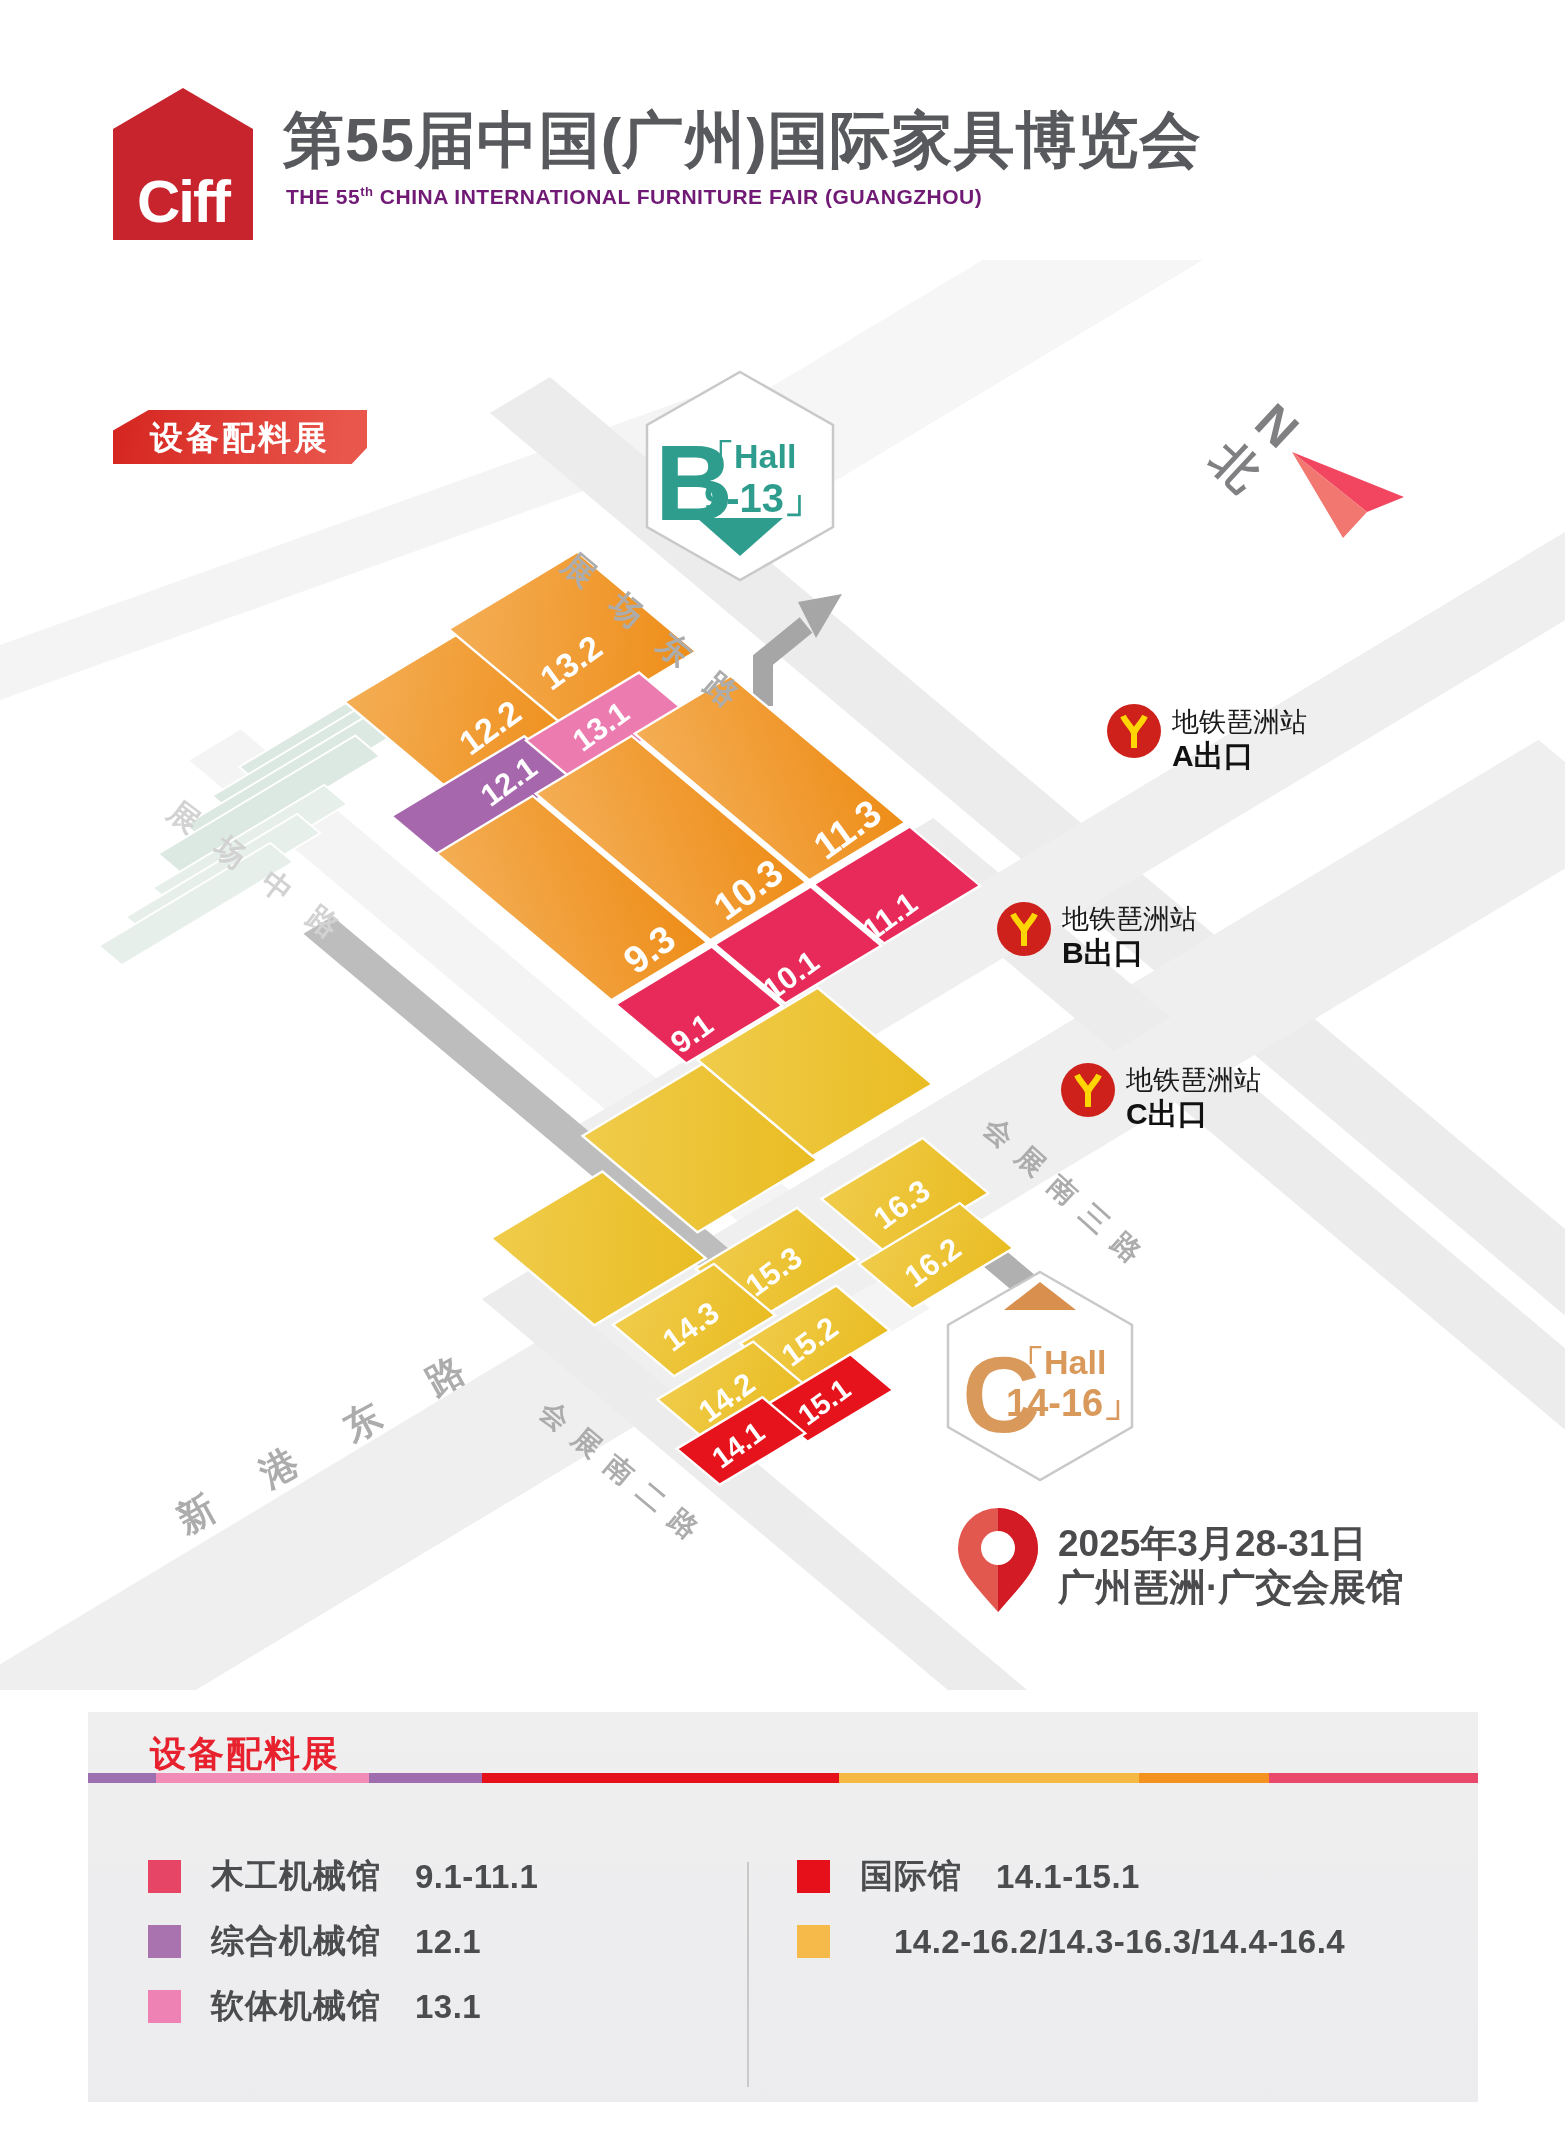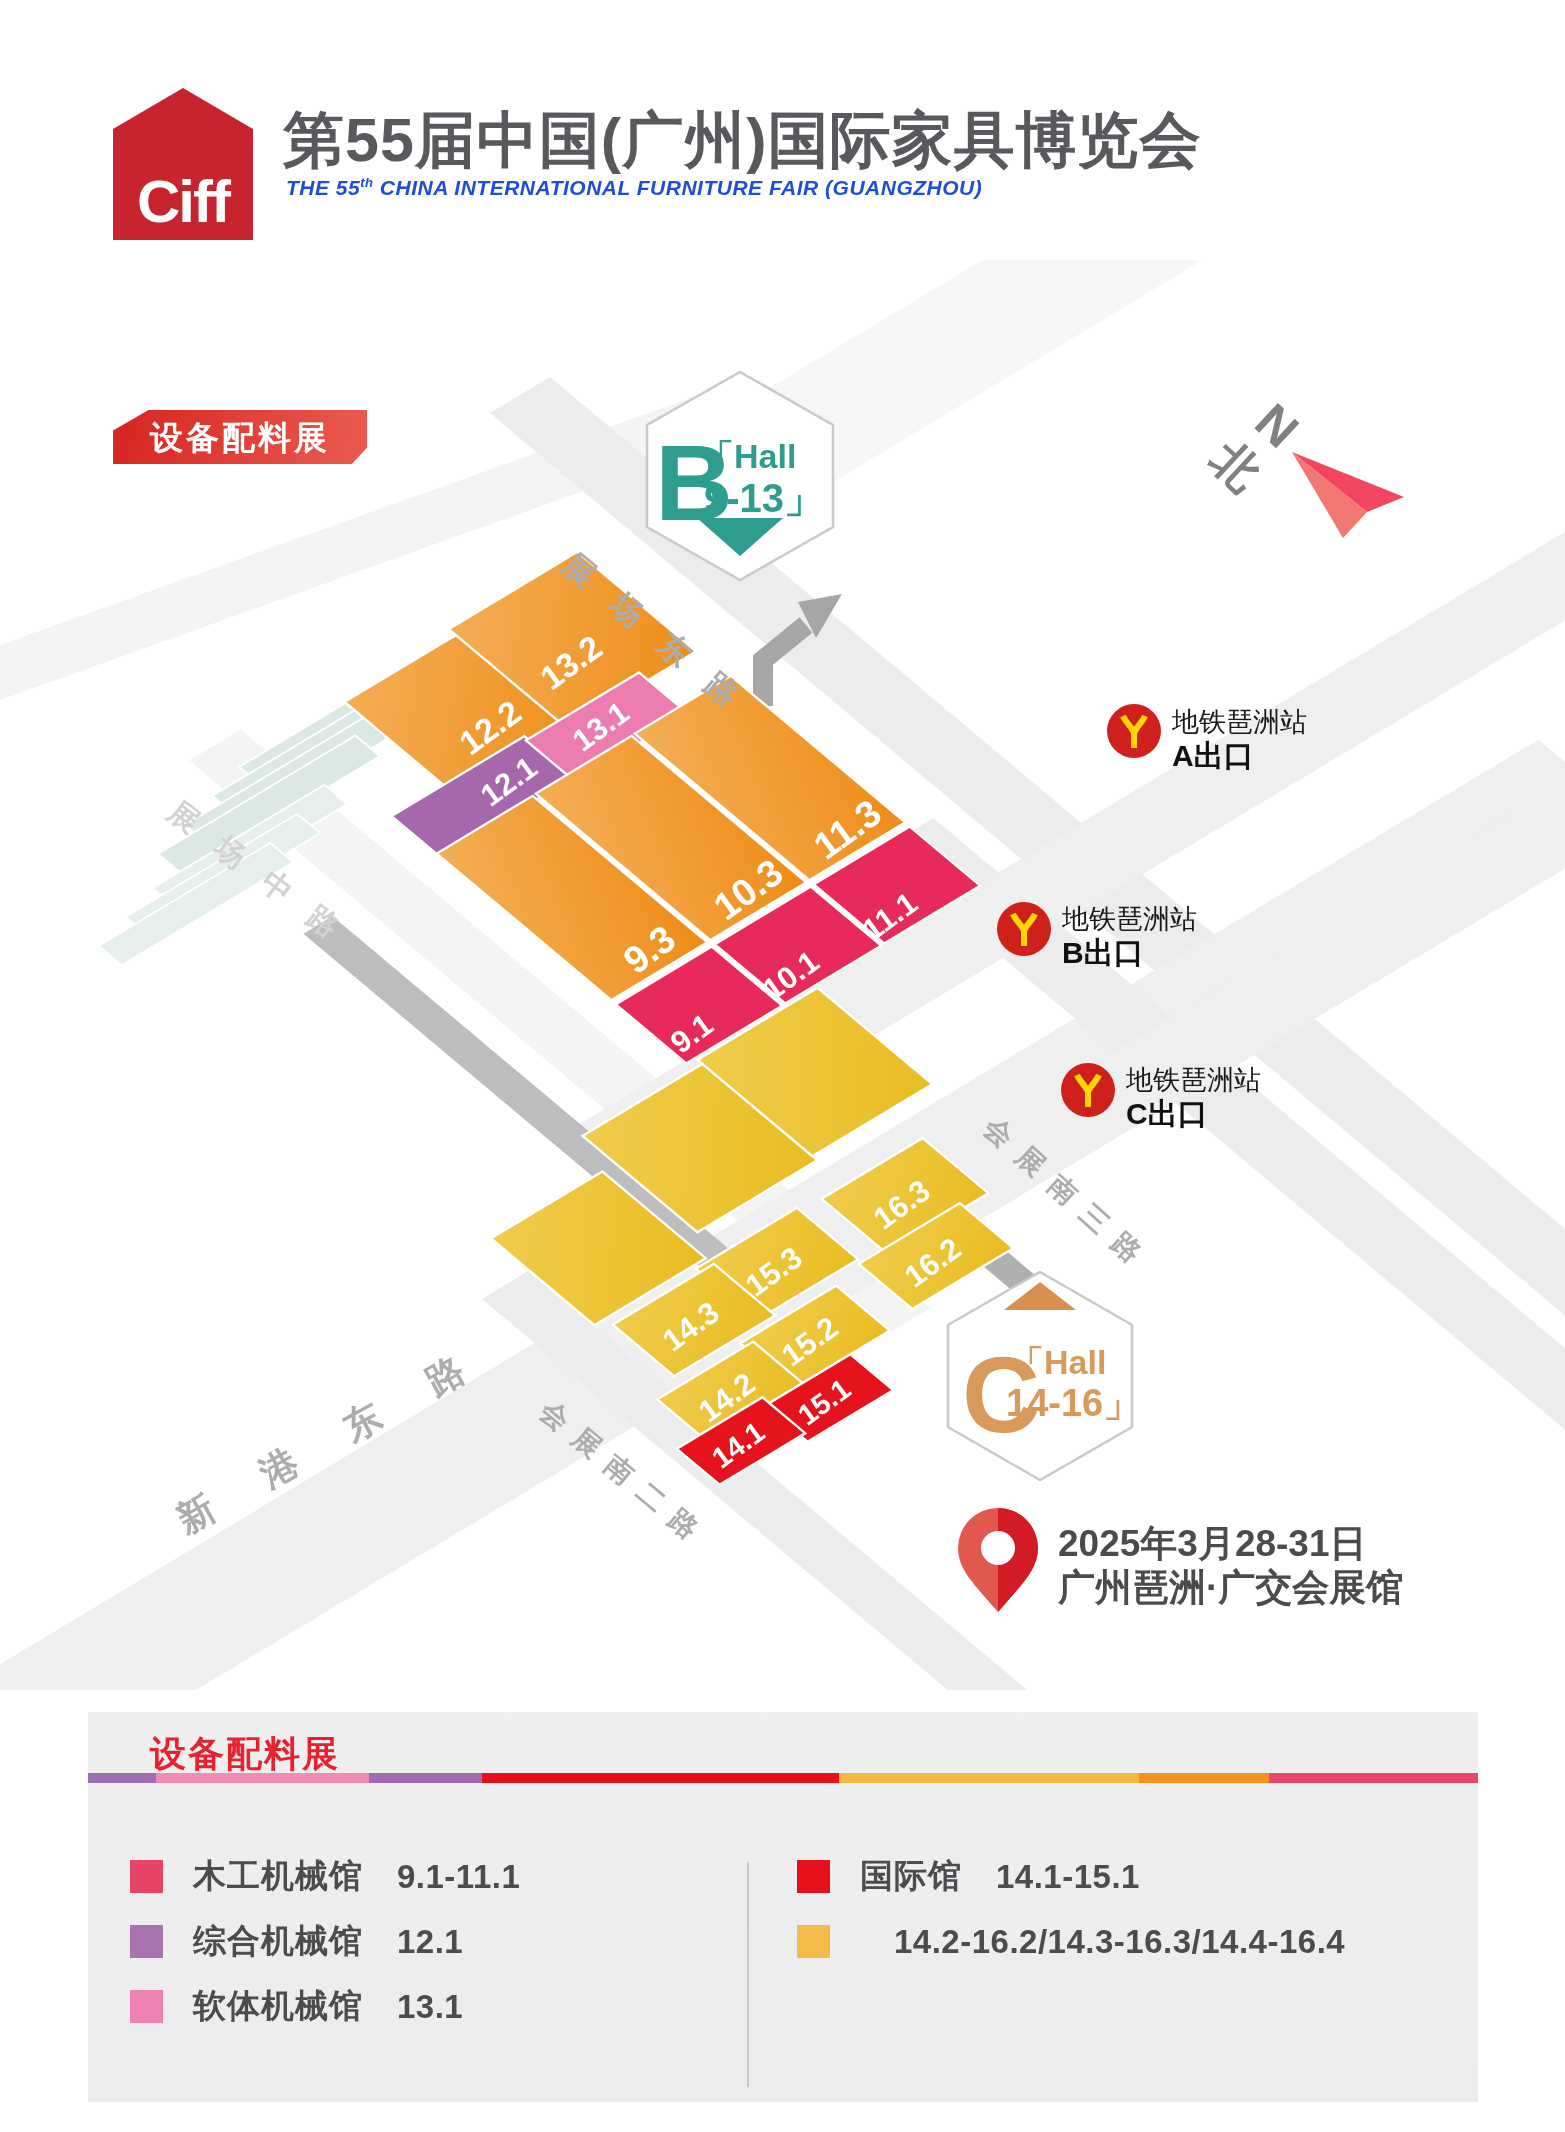--- a/index.html
+++ b/index.html
@@ -5,21 +5,21 @@
   html,body{margin:0;padding:0;}
   body{width:1565px;height:2132px;position:relative;background:#fff;
        font-family:"Liberation Sans","DejaVu Sans",sans-serif;overflow:hidden;}
 
   
   .logo{position:absolute;left:113px;top:88px;width:140px;height:152px;background:#C8242E;
         clip-path:polygon(50% 0%,100% 27%,100% 100%,0% 100%,0% 27%);}
   .logo .logo-txt{position:absolute;bottom:4px;left:0;width:100%;text-align:center;
         color:#fff;font-size:60px;font-weight:700;letter-spacing:-2px;}
   .title{position:absolute;left:283px;top:100px;font-size:61px;font-weight:700;color:#58595C;letter-spacing:1px;}
-  .subtitle{position:absolute;left:286px;top:175px;font-size:21px;font-weight:700;color:#1d4ed8;letter-spacing:.5px;font-style:italic;}
+  .subtitle{position:absolute;left:286px;top:184px;font-size:21px;font-weight:700;color:#701a75;letter-spacing:.5px;}
   .subtitle sup{font-size:13px;}
 
   
   #mapsvg{position:absolute;left:0;top:260px;}
   .badge-expo{position:absolute;left:113px;top:410px;width:254px;height:54px;
       background:linear-gradient(100deg,#D5251F 0%,#E9564C 90%);
       clip-path:polygon(14% 0,100% 0,100% 70%,94% 100%,0 100%,0 38%);
       color:#fff;font-size:33px;font-weight:700;line-height:56px;padding-left:0;
       text-align:center;letter-spacing:3px;}
   .hall-label{fill:#fff;font-weight:700;text-anchor:middle;}
@@ -41,21 +41,21 @@
 
   
   .legend{position:absolute;left:88px;top:1712px;width:1390px;height:390px;
           background:linear-gradient(180deg,#EFEFF0,#ECECee);}
   .legend-title{position:absolute;left:62px;top:18px;font-size:36px;font-weight:700;color:#E7212E;letter-spacing:2px;}
   .stripe{position:absolute;left:0;top:61px;width:100%;height:10px;display:flex;}
   .stripe span{display:block;height:10px;}
   .stripe .s0{width:68px}.stripe .s1{width:213px}.stripe .s2{width:113px}
   .stripe .s3{width:357px}.stripe .s4{width:300px}.stripe .s5{width:130px}.stripe .s6{width:209px}
   .leg-col{position:absolute;top:148px;}
-  .leg-col.left{left:42px;}
+  .leg-col.left{left:60px;}
   .leg-col.right{left:709px;text-align:center;}
   .legend-item{display:flex;align-items:center;height:33px;margin-bottom:32px;}
   .legend-item .sq{width:33px;height:33px;margin-right:30px;flex:none;}
   .legend-item .nm{font-size:33px;font-weight:700;color:#4B4C4E;letter-spacing:1px;}
   .legend-item .rg{font-size:33px;font-weight:600;color:#4B4C4E;margin-left:34px;letter-spacing:.5px;}
   .leg-divider{position:absolute;left:659px;top:150px;width:2px;height:225px;background:#C9C9C9;}
 </style>
 </head>
 <body>
 

